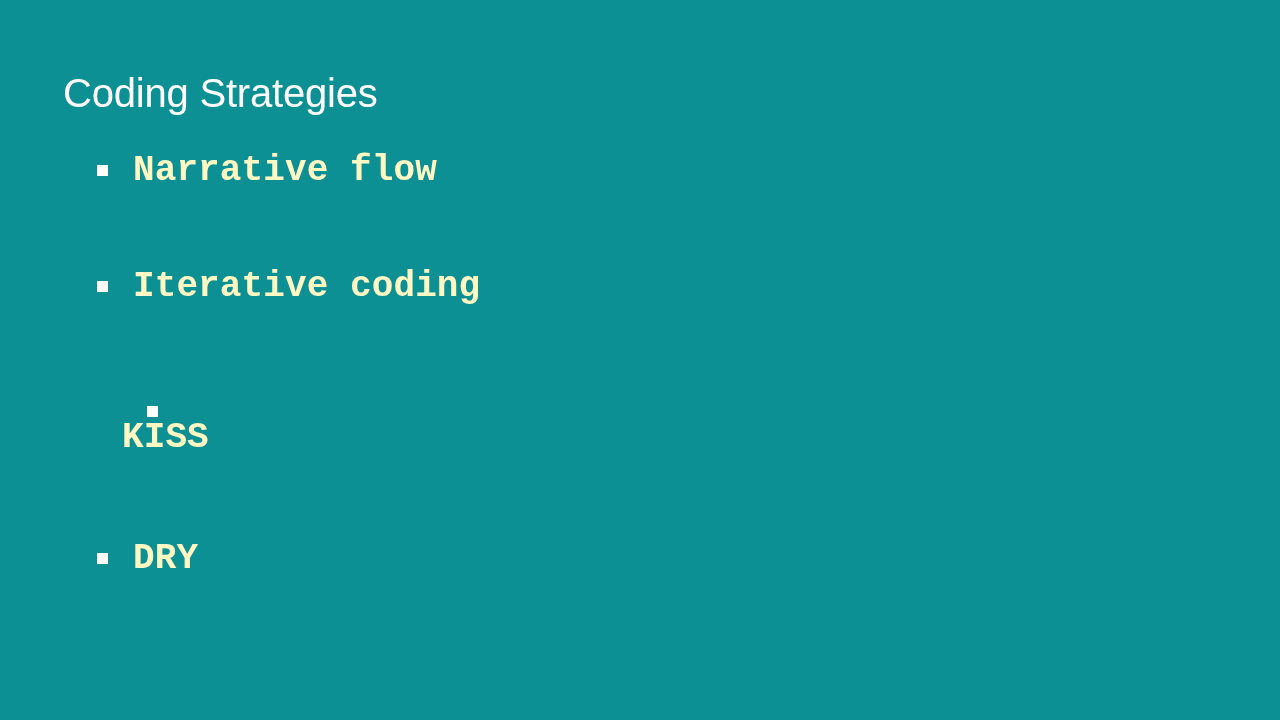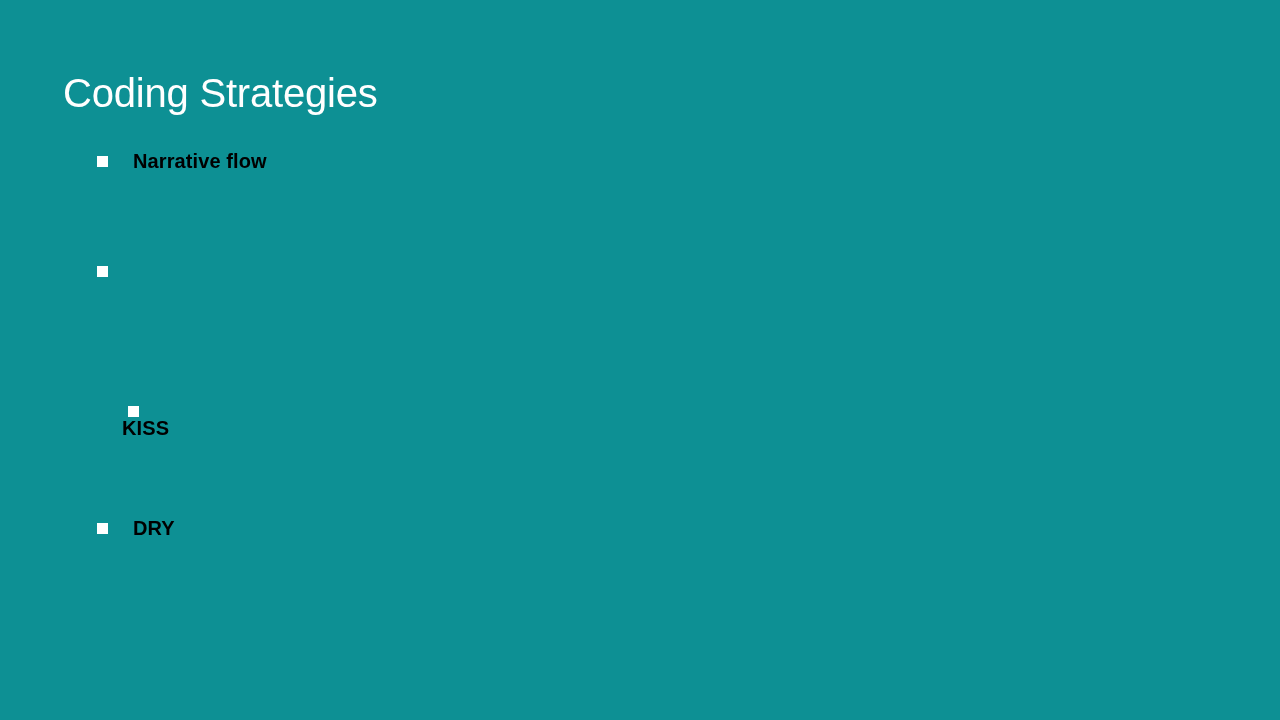--- a/index.html
+++ b/index.html
@@ -57,49 +57,50 @@
   .bullet-marker {
     width: 11px;
     height: 11px;
     background: #ffffff;
     flex: 0 0 auto;
     display: block;
   }
 
   .bullet-label {
     margin-left: 25px;
-    font-family: Liberation Sans, sans-serif;
-    font-size: 20px;
+    font-family: Liberation Mono, monospace;
+    font-size: 36px;
     font-weight: 700;
-    color: #000000;
+    color: #fef9c3;
     line-height: 1.15;
     letter-spacing: 0.1px;
   }
 
   .bullet-item-0 { top: 150px; }
   .bullet-item-1 { top: 266px; }
   .bullet-item-2 { top: 406px; flex-direction: column; }
-  .bullet-item-3 { top: 517px; }
+  .bullet-item-3 { top: 538px; }
 </style>
 </head>
 <body>
 
 <div class="slide">
 
   <h1 class="slide-title">Coding Strategies</h1>
 
   <ul class="bullet-list">
 
     <li class="bullet-item bullet-item-0">
       <span class="bullet-marker"></span>
       <span class="bullet-label">Narrative flow</span>
     </li>
 
     <li class="bullet-item bullet-item-1">
       <span class="bullet-marker"></span>
+      <span class="bullet-label">Iterative coding</span>
     </li>
 
     <li class="bullet-item bullet-item-2">
       <span class="bullet-marker"></span>
       <span class="bullet-label">KISS</span>
     </li>
 
     <li class="bullet-item bullet-item-3">
       <span class="bullet-marker"></span>
       <span class="bullet-label">DRY</span>

